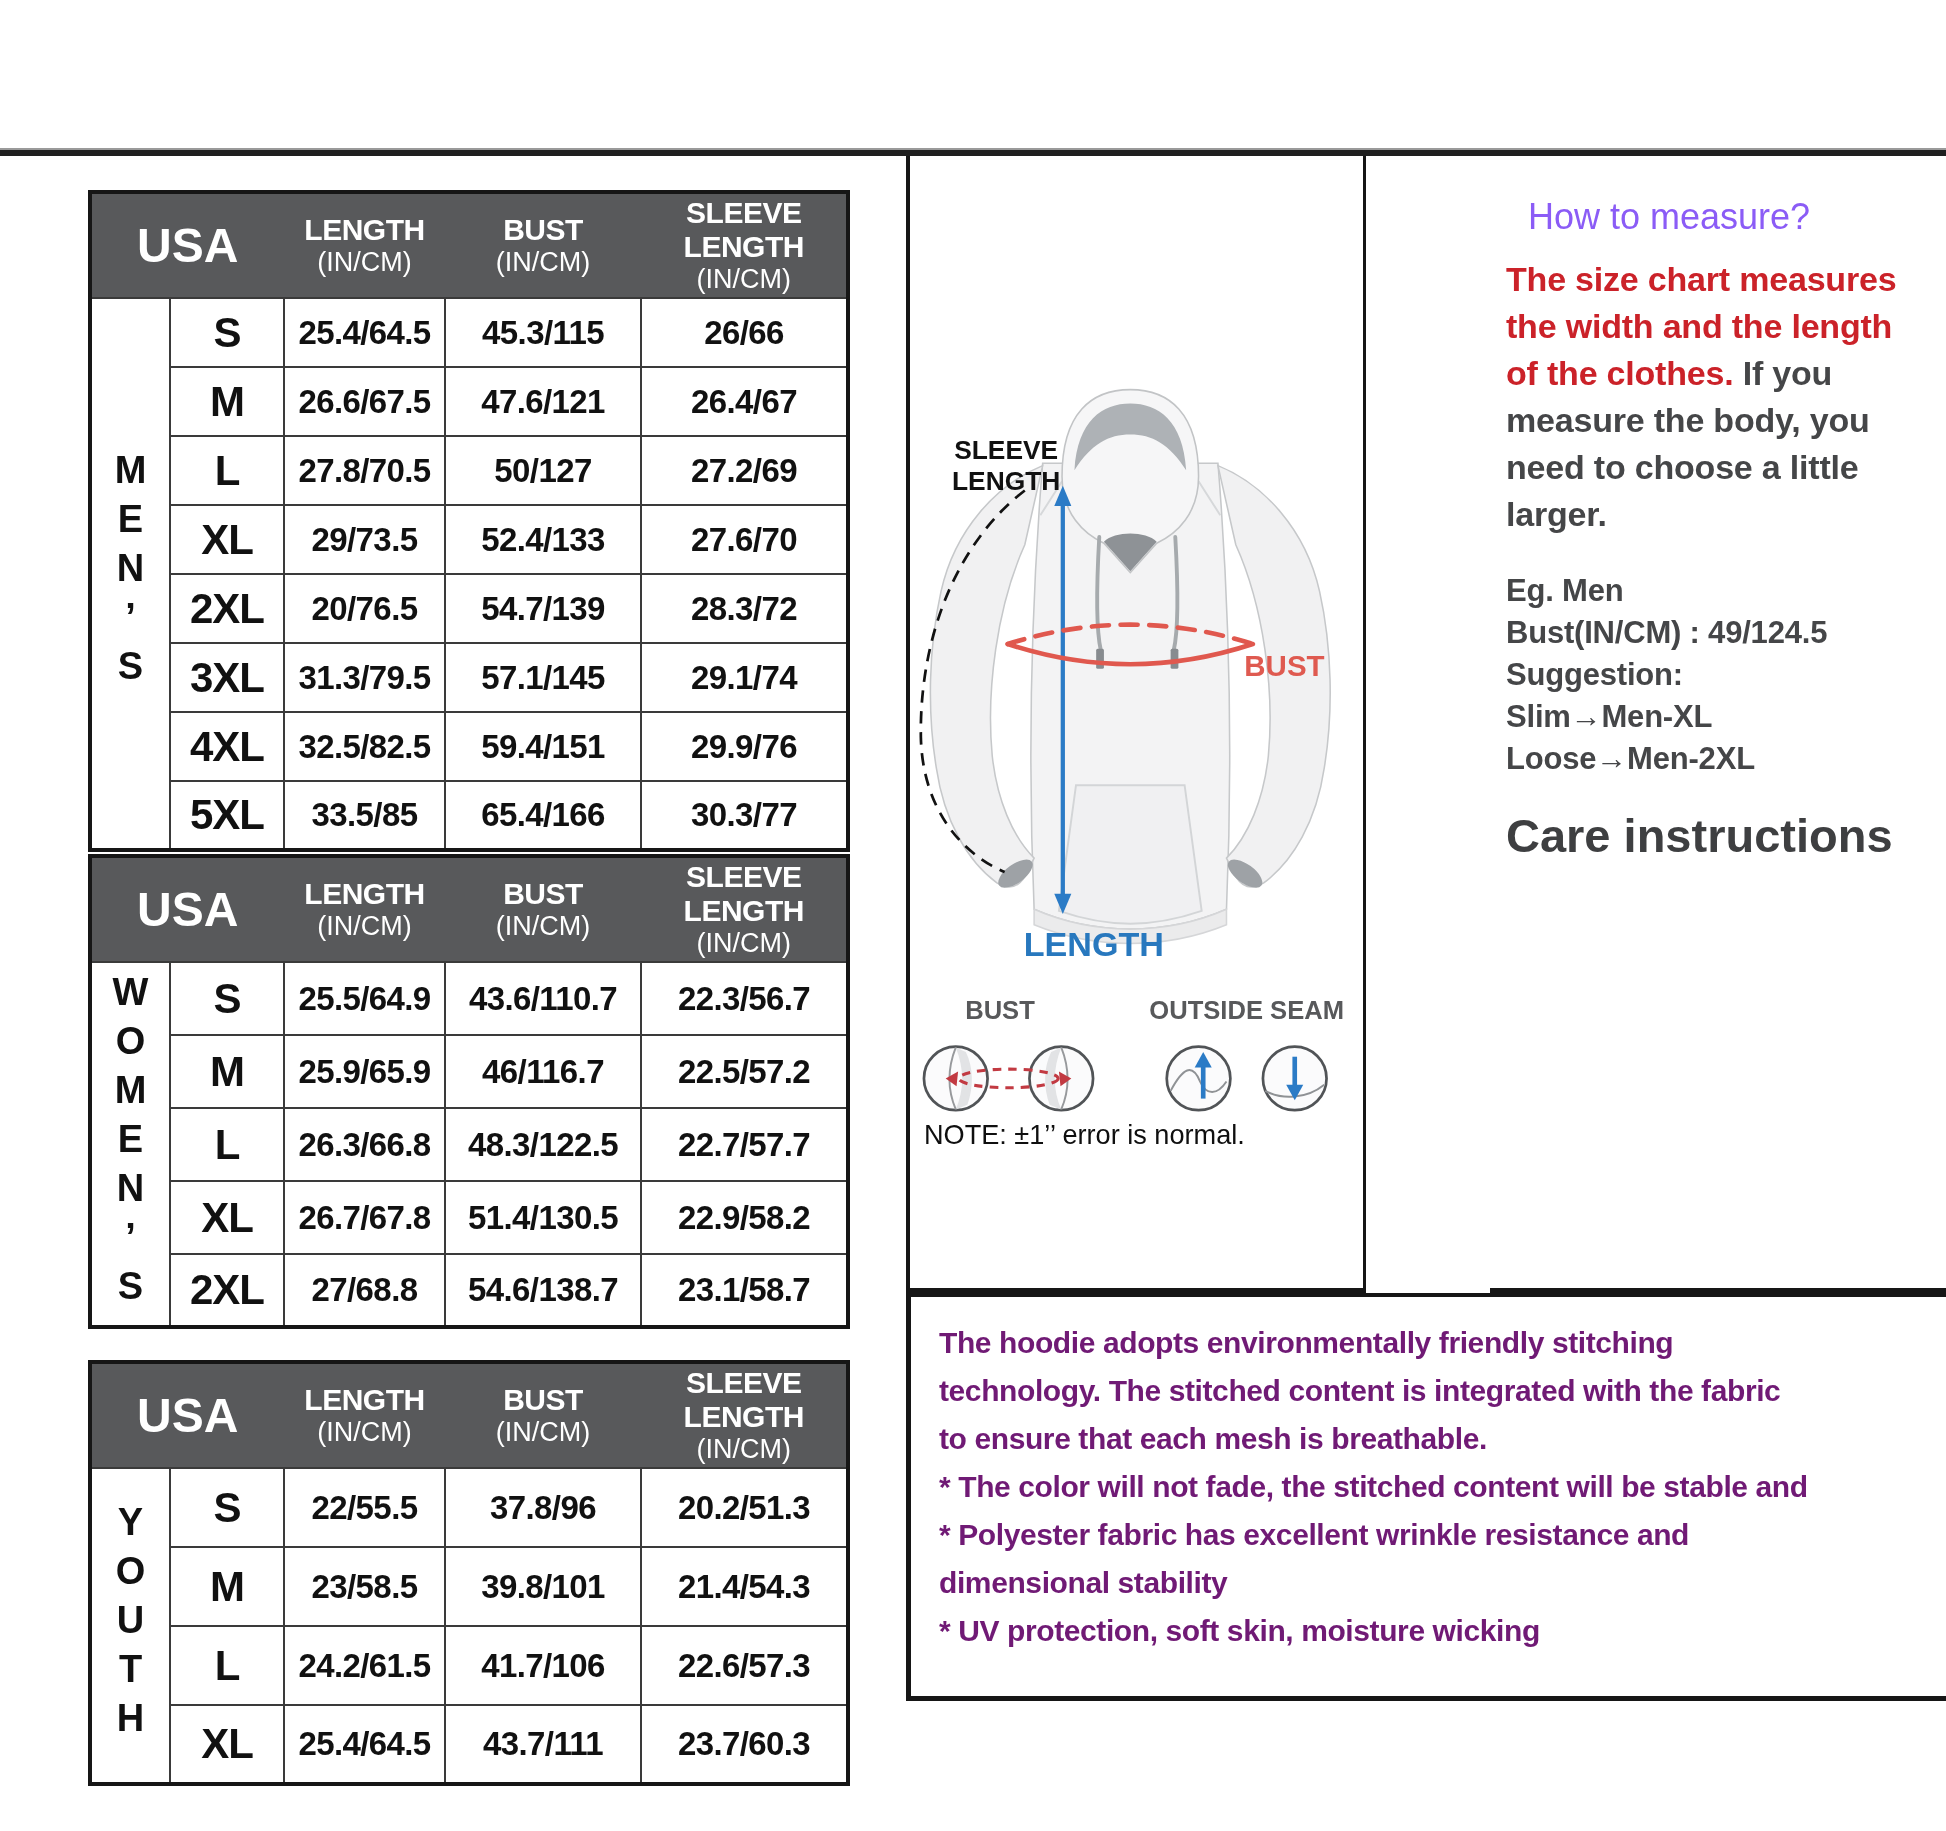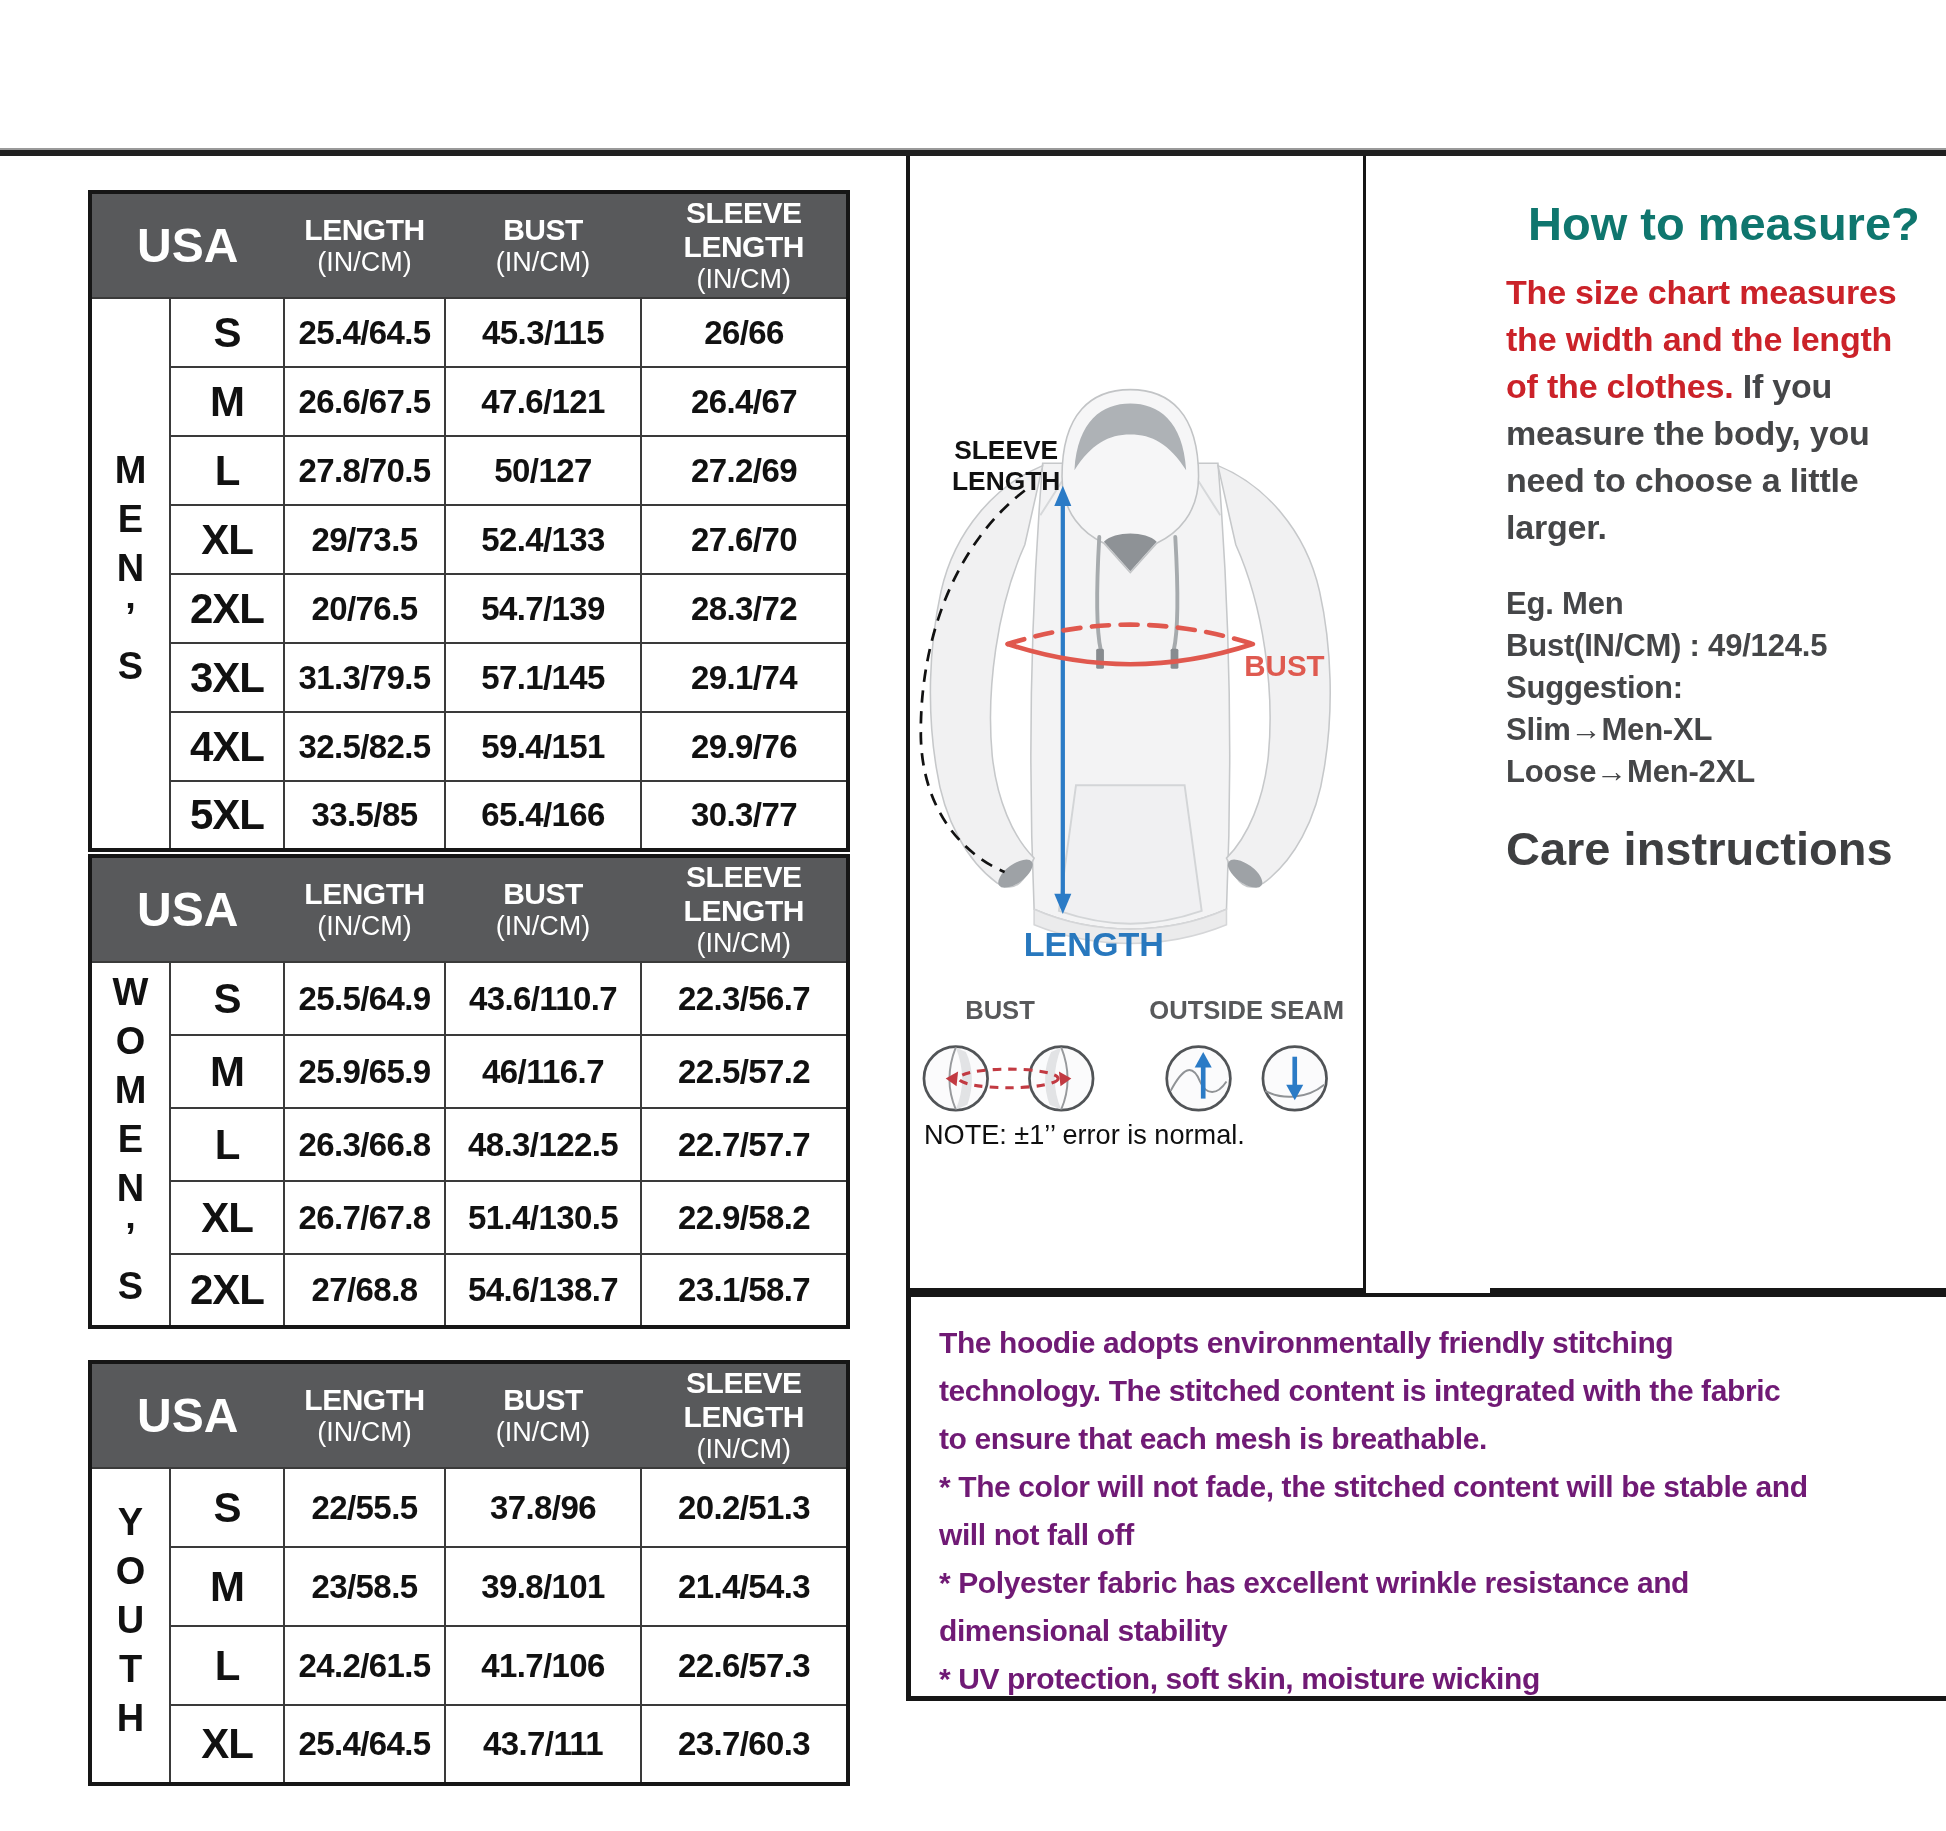--- a/index.html
+++ b/index.html
@@ -37,21 +37,21 @@
 
   
   .mid-panel { position:absolute; left:906px; top:156px; width:460px; height:1137px;
                border-left:4px solid #161616; border-right:3px solid #161616; border-bottom:5px solid #161616;
                background:#fff; }
   .mid-panel svg { display:block; width:100%; height:100%; }
 
   
   .right-panel { position:absolute; left:1490px; top:156px; width:456px; height:1137px;
                  border-bottom:5px solid #161616; background:#fff; padding:40px 6px 0 16px; }
-  .htm-heading { font-size:47px; font-weight:700; color:#0f766e; margin:0 0 18px 22px; }
+  .htm-heading { font-size:36px; font-weight:400; color:#8b5cf6; margin:0 0 18px 22px; }
   .htm-par { font-size:34px; font-weight:700; line-height:47px; letter-spacing:-.2px; }
   .htm-par .red  { color:#CB2229; white-space:pre-line; }
   .htm-par .dark { color:#454648; white-space:pre-line; }
   .eg-block { margin-top:32px; }
   .eg-line { font-size:31px; font-weight:700; color:#454648; line-height:42px; letter-spacing:-.2px; }
   .care-heading { font-size:47px; font-weight:700; color:#3e3f41; margin-top:28px; }
   .care-item { font-size:35px; font-weight:700; color:#48494b; line-height:48px;
                letter-spacing:-.2px; white-space:pre-line; }
 
   
@@ -351,19 +351,18 @@
         <div class="eg-line">Loose→Men-2XL</div>
       </div>
     <div class="care-heading">Care instructions</div>
   </div>
 
   <div class="bottom-box">
       <div class="desc-line">The hoodie adopts environmentally friendly stitching</div>
       <div class="desc-line"> technology. The stitched content is integrated with the fabric</div>
       <div class="desc-line"> to ensure that each mesh is breathable.</div>
       <div class="desc-line">* The color will not fade, the stitched content will be stable and</div>
-      <div class="desc-line">will not fall off</div>
       <div class="desc-line">* Polyester fabric has excellent wrinkle resistance and</div>
       <div class="desc-line">dimensional stability</div>
       <div class="desc-line">* UV protection, soft skin, moisture wicking</div>
     </div>
 
 </div>
 
 </body></html>

